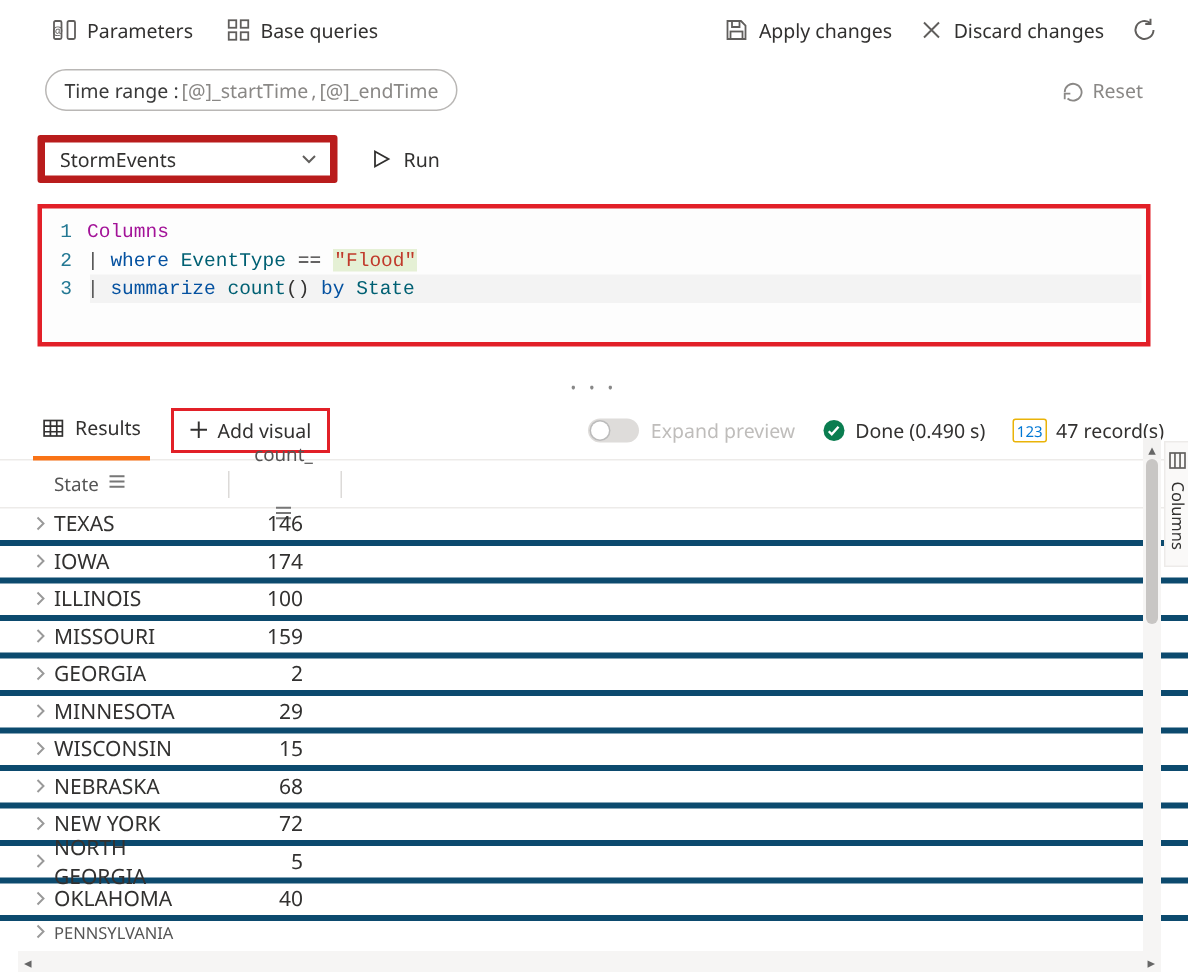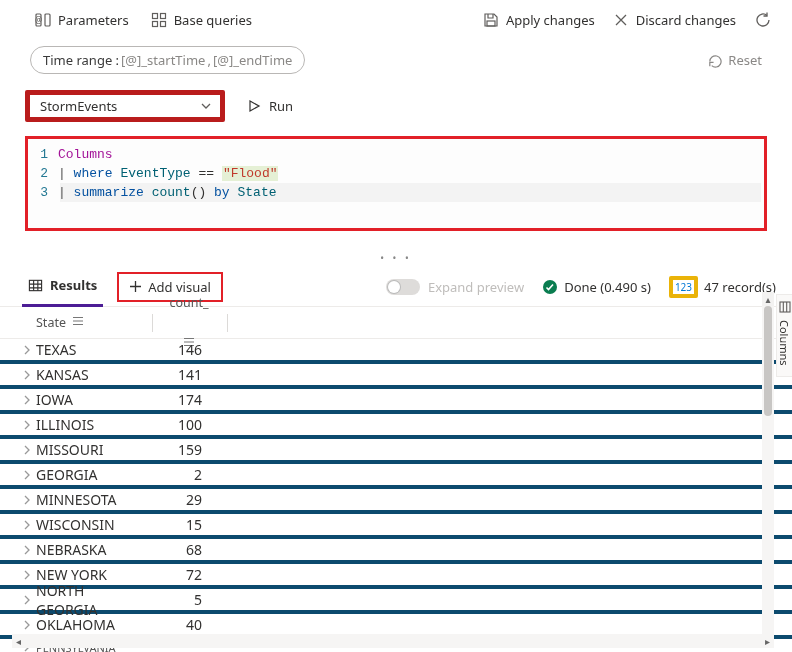--- a/index.html
+++ b/index.html
@@ -65,30 +65,30 @@
   .editor .code { white-space:pre; }
   .editor .highlight-line { position:absolute; left:32px; right:3px; top:44px; height:19px; background:#f3f3f3; z-index:0;}
   .editor .content { position:relative; z-index:1;}
   .tk-purple{color:#a31398;} .tk-blue{color:#0451a0;} .tk-teal{color:#006073;} .tk-strhl{background:#e5f0d5; color:#c0392b; padding:0 1px;}
   .tk-pipe{color:#505050;}
 
   .dots { text-align:center; color:#888; letter-spacing:3px; font-size:10px; padding-top:20px; padding-bottom:2px; }
 
   .tabs-row { display:flex; align-items:center; padding:0 16px 0 22px; border-bottom:1px solid #edebe9; height:40px;}
   .tab { display:flex; align-items:center; gap:7px; padding:0 6px; height:40px; cursor:pointer; }
-  .tab.active { border-bottom:3px solid #4c1d95; font-weight:700; }
+  .tab.active { border-bottom:3px solid #f97316; font-weight:400; }
   .add-visual { border:2px solid #e22028; padding:4px 10px; display:flex; align-items:center; gap:6px; margin-left:14px; cursor:pointer;}
   .tabs-right { margin-left:auto; display:flex; align-items:center; gap:18px; }
   .toggle { width:34px; height:16px; background:#dedcda; border-radius:10px; position:relative; }
   .toggle .knob{ width:12px; height:12px; background:#fff; border-radius:50%; position:absolute; top:2px; left:2px; box-shadow:0 0 0 1px #bbb;}
   .expand-label{ color:#bfbdbb; }
   .done { display:flex; align-items:center; gap:6px; }
   .done svg{ width:16px; height:16px; }
   .records { display:flex; align-items:center; gap:6px; }
-  .records .badge{ border:4px solid #eab308; color:#0077d4; font-size:10px; padding:0 2px; border-radius:2px;}
+  .records .badge{ border:1px solid #eab308; color:#0077d4; font-size:10px; padding:0 2px; border-radius:2px;}
 
   .grid-header { display:flex; align-items:center; height:32px; border-bottom:1px solid #edebe9; padding-left:22px; font-size:12.5px; color:#555;}
   .gh-exp { width:14px; }
   .gh-state { width:110px; display:flex; align-items:center; gap:6px; }
   .gh-cnt  { width:62px; display:flex; align-items:center; justify-content:center; gap:24px; padding-right:2px;flex-direction:column;}
   .gh-div { width:1px; height:18px; background:#dcdad8; margin:0 6px; }
   .gh-menu svg{ width:12px; height:12px; }
 
   .grid-body { overflow:hidden; position:relative; }
   .grid-row { display:flex; align-items:center; height:25px; border-bottom:4px solid #0c4a6e; padding-left:22px; font-size:14px;}
@@ -268,27 +268,20 @@
       <div class="gr-chev"><svg viewBox="0 0 10 10" fill="none" stroke="#999" stroke-width="1.3">
           <path d="M3 1l4 4-4 4"></path>
         </svg></div>
       <div class="gr-state">TEXAS</div>
       <div class="gr-cnt">146</div>
     </div>
     <div class="grid-row">
       <div class="gr-chev"><svg viewBox="0 0 10 10" fill="none" stroke="#999" stroke-width="1.3">
           <path d="M3 1l4 4-4 4"></path>
         </svg></div>
-      <div class="gr-state">KANSAS</div>
-      <div class="gr-cnt">141</div>
-    </div>
-    <div class="grid-row">
-      <div class="gr-chev"><svg viewBox="0 0 10 10" fill="none" stroke="#999" stroke-width="1.3">
-          <path d="M3 1l4 4-4 4"></path>
-        </svg></div>
       <div class="gr-state">IOWA</div>
       <div class="gr-cnt">174</div>
     </div>
     <div class="grid-row">
       <div class="gr-chev"><svg viewBox="0 0 10 10" fill="none" stroke="#999" stroke-width="1.3">
           <path d="M3 1l4 4-4 4"></path>
         </svg></div>
       <div class="gr-state">ILLINOIS</div>
       <div class="gr-cnt">100</div>
     </div>

